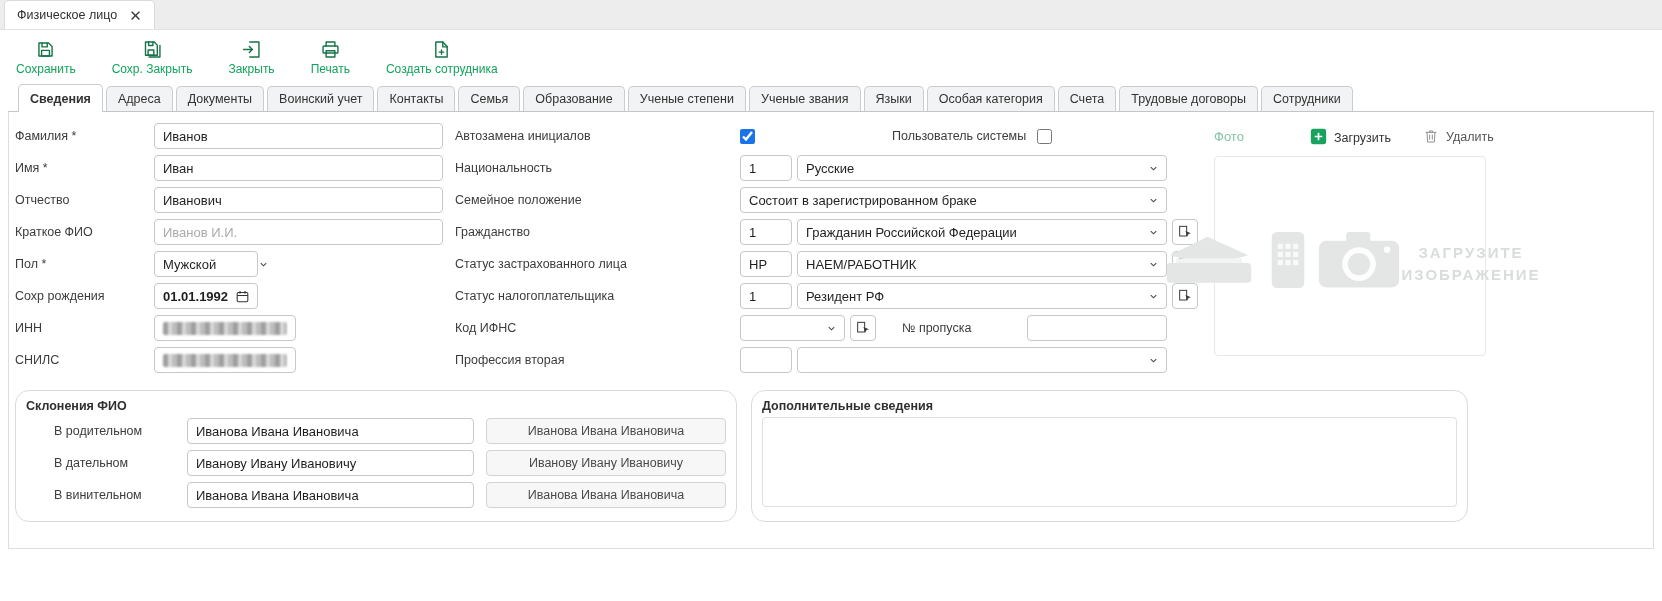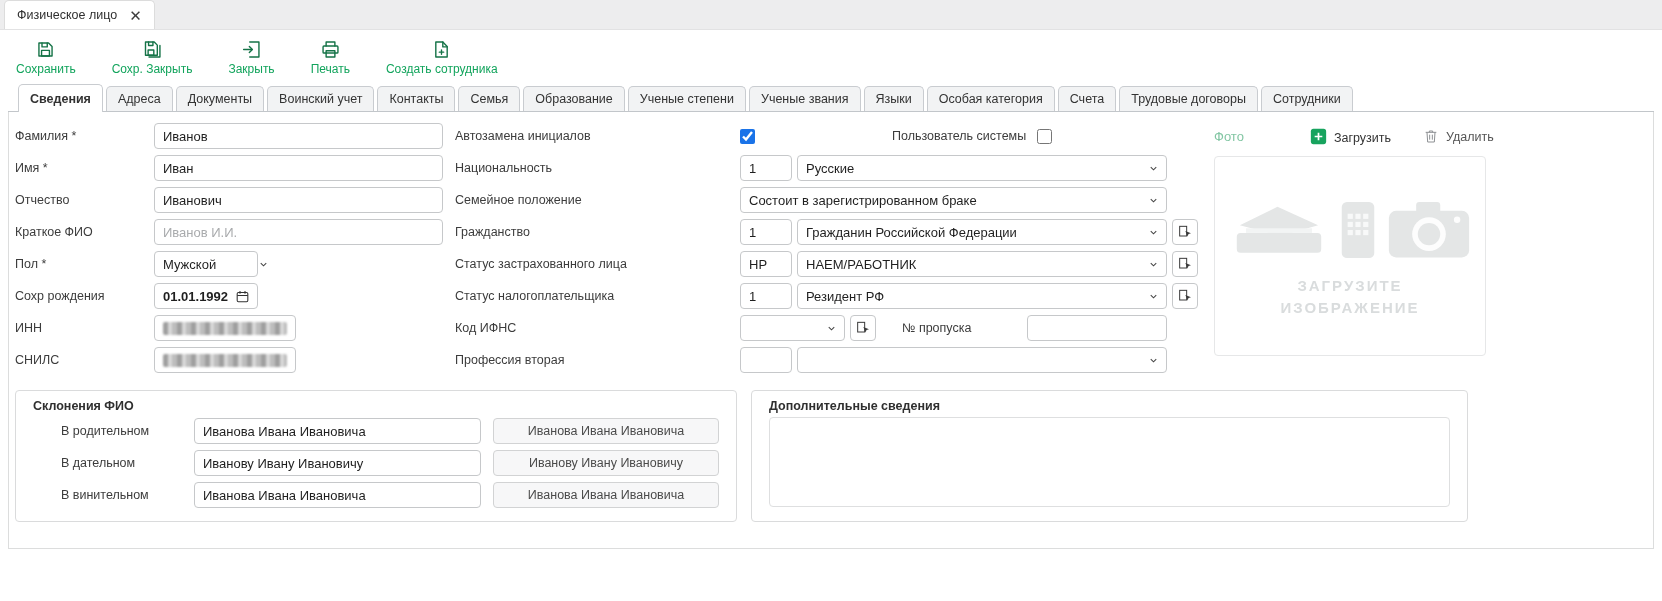--- a/index.html
+++ b/index.html
@@ -56,27 +56,27 @@
 .datebox{display:flex;align-items:center;justify-content:space-between;height:26px;border:1px solid var(--border);border-radius:4px;padding:0 7px 0 8px;font-size:13px;font-weight:bold;color:#1f1f1f;background:#fff;cursor:text;}
 .datebox .cal{width:15px;height:15px;flex-shrink:0;margin-left:6px;cursor:pointer;}
 .redacted-wrap{display:flex;align-items:center;}
 .redacted{flex:1;height:13px;border-radius:2px;background:repeating-linear-gradient(90deg,#9f9f9f 0 5px,#d8d8d8 5px 9px,#bdbdbd 9px 14px);filter:blur(1.3px);}
 
 
 .photo-header{display:flex;align-items:center;height:32px;}
 .photo-title{color:#82c6a3;font-size:13px;width:96px;flex-shrink:0;}
 .ph-btn{display:flex;align-items:flex-end;gap:7px;background:none;border:none;font-size:12.5px;color:#333;cursor:pointer;}
 .ph-btn.delete{margin-left:32px;color:#555;}
-.photo-box{width:272px;height:200px;border:1px solid #e6e7e8;border-radius:4px;margin-top:4px;display:flex;flex-direction:column;align-items:center;justify-content:center;}
+.photo-box{width:272px;height:200px;border:1px solid #e6e7e8;border-radius:4px;margin-top:4px;display:flex;flex-direction:row;align-items:center;justify-content:center;}
 .ph-icons{display:flex;align-items:flex-end;gap:12px;}
 .ph-text{margin-top:16px;text-align:center;color:#d9dcdd;font-weight:bold;font-size:15px;letter-spacing:2px;line-height:1.5;}
 
 
 .form-bottom{display:flex;gap:14px;margin-top:14px;}
-.groupbox{border:1px solid #dadbdc;border-radius:4px;padding:8px 17px 10px;background:#fff;}
+.groupbox{border:1px solid #dadbdc;border-radius:14px;padding:8px 10px 10px;background:#fff;}
 .gb1{width:722px;flex-shrink:0;}
 .gb2{width:717px;flex-shrink:0;}
 .gb-title{font-weight:bold;color:#2f2f2f;margin-bottom:2px;font-size:12.5px;}
 .drow{display:flex;align-items:center;height:32px;}
 .dlabel{width:133px;flex-shrink:0;color:#3c3c3c;margin-left:28px;}
 .dinp{width:287px;flex:none;}
 .decl-btn{width:272px;margin-left:12px;height:26px;border:1px solid #d2d3d4;border-radius:4px;background:#f7f7f8;color:#4a4a4a;font-size:12.5px;cursor:pointer;}
 .addl-area{margin-top:4px;height:90px;width:100%;border:1px solid #dedfe0;border-radius:4px;resize:none;font-family:inherit;font-size:13px;padding:6px 8px;outline:none;display:block;}
 </style>
 </head>

